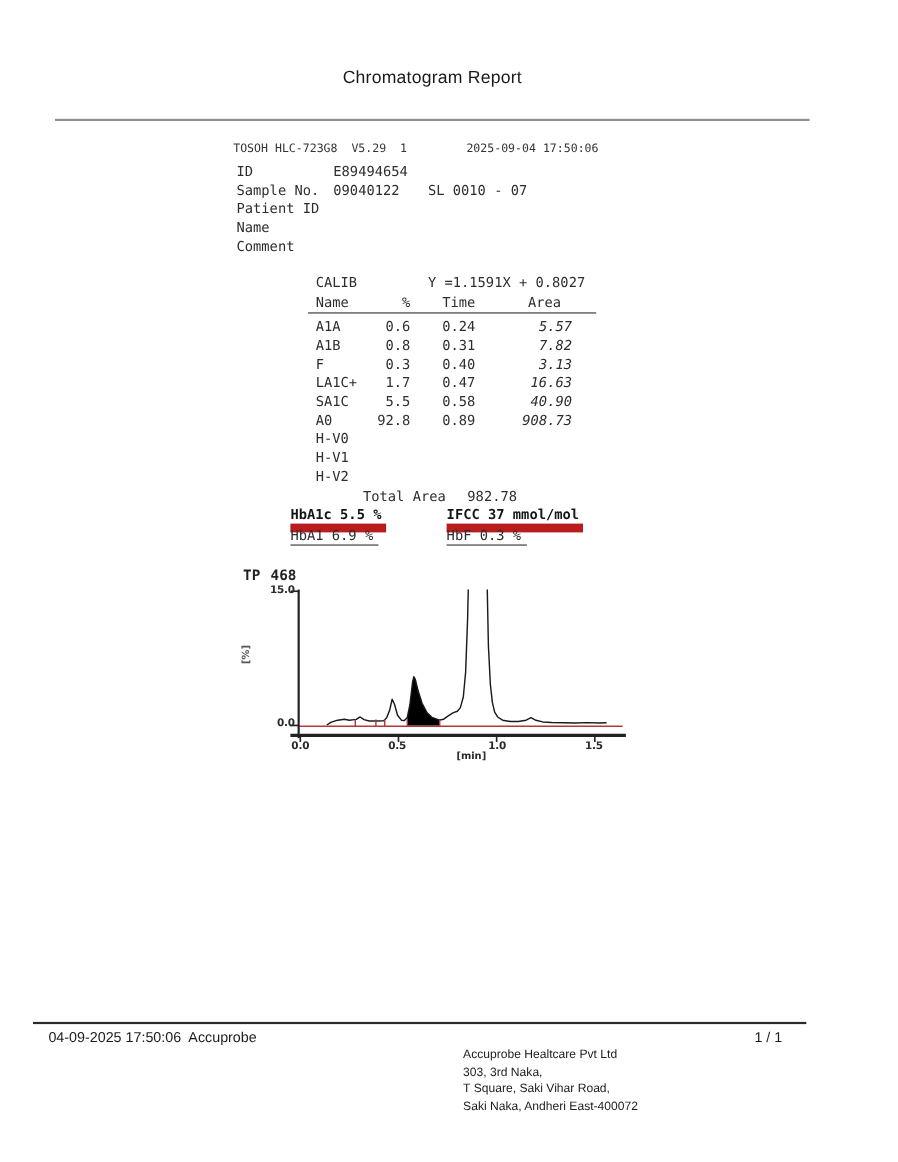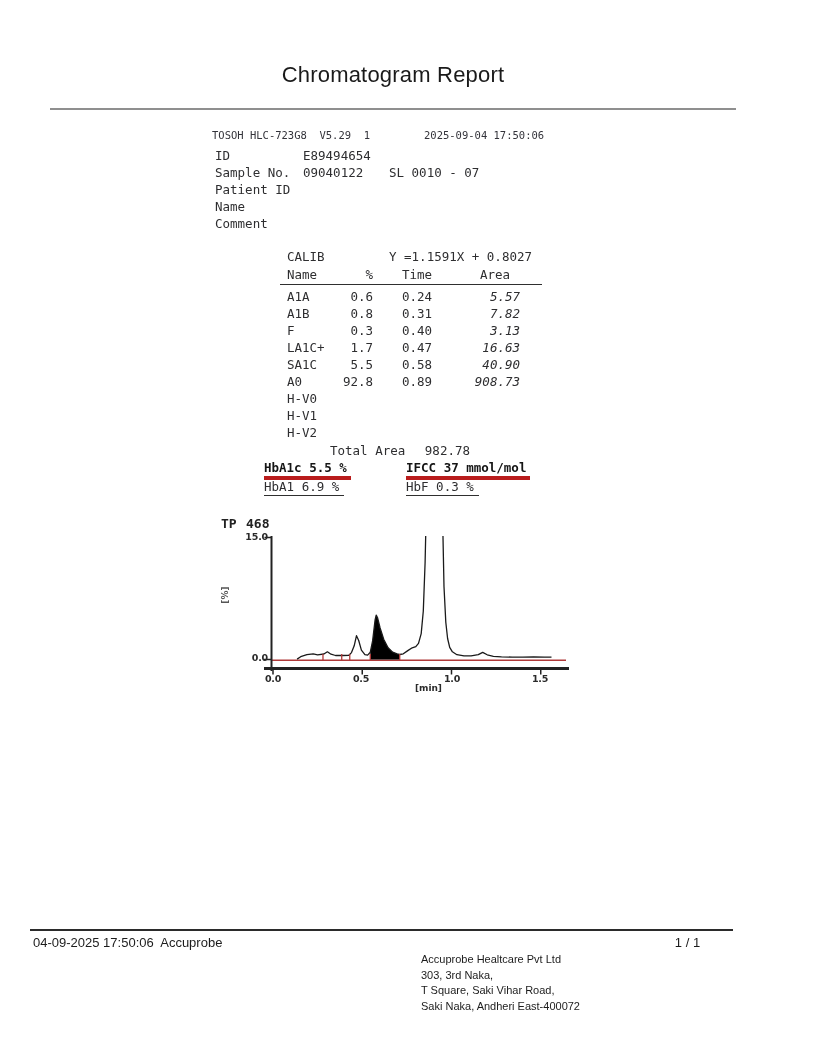--- a/index.html
+++ b/index.html
@@ -6,35 +6,35 @@
   body {
     width:816px; height:1056px; position:relative; background:#ffffff;
     font-family:"Liberation Sans", sans-serif; overflow:hidden;
   }
   .abs { position:absolute; }
   .mono {
     font-family:"DejaVu Sans Mono", monospace;
     color:#2e2e30; font-size:12.5px; white-space:pre; line-height:1.15;
   }
   .mono-sm { font-family:"DejaVu Sans Mono", monospace; color:#33333a; font-size:10.5px; white-space:pre; }
-  .title { font-size:22px; color:#1a1a1a; letter-spacing:0.2px; }
+  .title { font-size:16px; color:#1a1a1a; letter-spacing:0.2px; }
   .rule-top { border-top:2px solid #8f8f8f; height:0; }
   .tbl-underline { border-top:1.6px solid #2f2f2f; height:0; }
   .row-line { left:0; width:744px; height:16px; }
   .cell { position:absolute; top:0; }
   .c-name { left:287px; }
   .c-pct  { left:318px; width:55px; text-align:right; }
   .c-time { left:402px; }
   .c-area { left:430px; width:90px; text-align:right;font-style:italic; }
   .c-area-h { left:420px; width:90px; text-align:right; }
-  .bold-res { font-weight:700; color:#151515; border-bottom:4px solid #b91c1c; padding-right:4px; padding-bottom:1px; }
+  .bold-res { font-weight:700; color:#151515; border-bottom:8px solid #b91c1c; padding-right:4px; padding-bottom:1px; }
   .norm-res { color:#2e2e30; border-bottom:1.5px solid #2f2f2f; padding-right:5px; padding-bottom:1px; }
   .tick-label { font-family:"DejaVu Sans", sans-serif; font-size:9.5px; font-weight:bold; color:#2a2a2a; letter-spacing:-0.2px; }
   .axis-unit { font-family:"DejaVu Sans", sans-serif; font-size:9px; font-weight:bold; color:#2a2a2a; }
-  .footer-text { font-size:13px; color:#1c1c1c; white-space:pre; }
+  .footer-text { font-size:13px; color:#1c1c1c; white-space:pre;margin-left:11px; }
   .addr { font-size:11px; color:#1c1c1c; line-height:15.5px; }
   .rule-footer { border-top:2px solid #2b2b2b; height:0; }
   svg { position:absolute; left:0; top:0; }
 </style>
 </head>
 <body>
 
 <div class="abs title" style="left:0; top:62px; width:786px; text-align:center;">Chromatogram Report</div>
 
 <div class="abs rule-top" style="left:50px; top:108px; width:686px;"></div>

